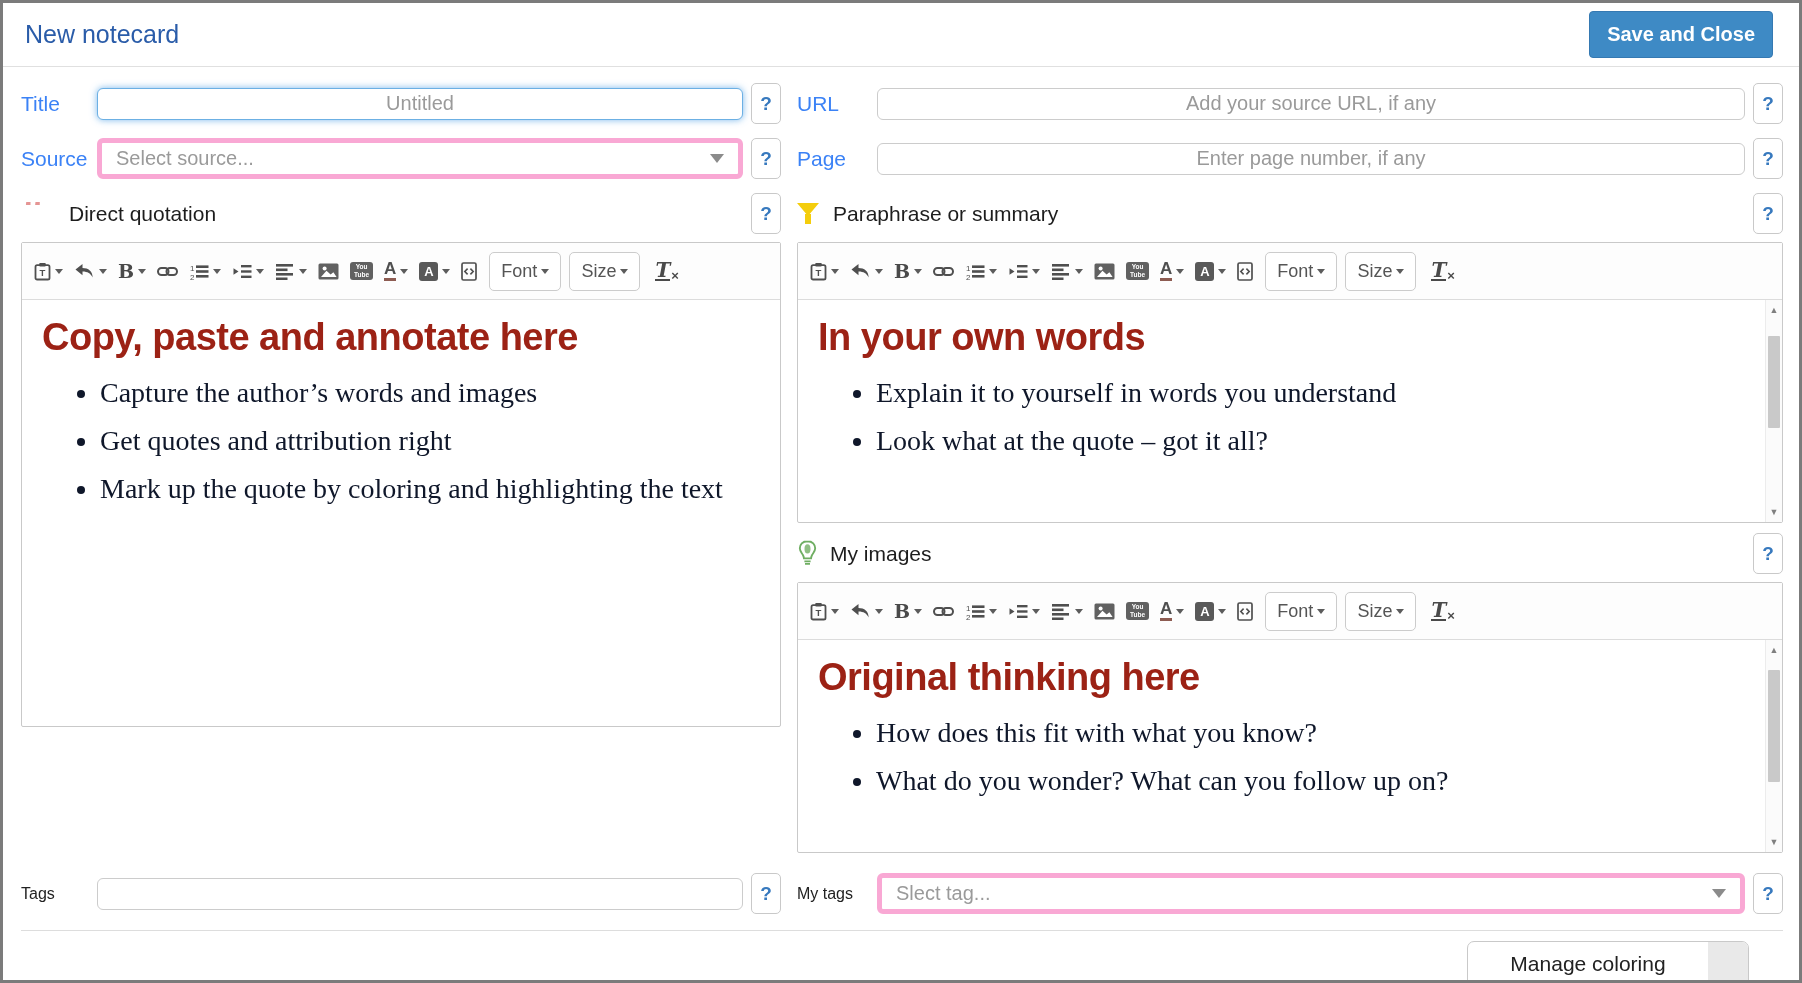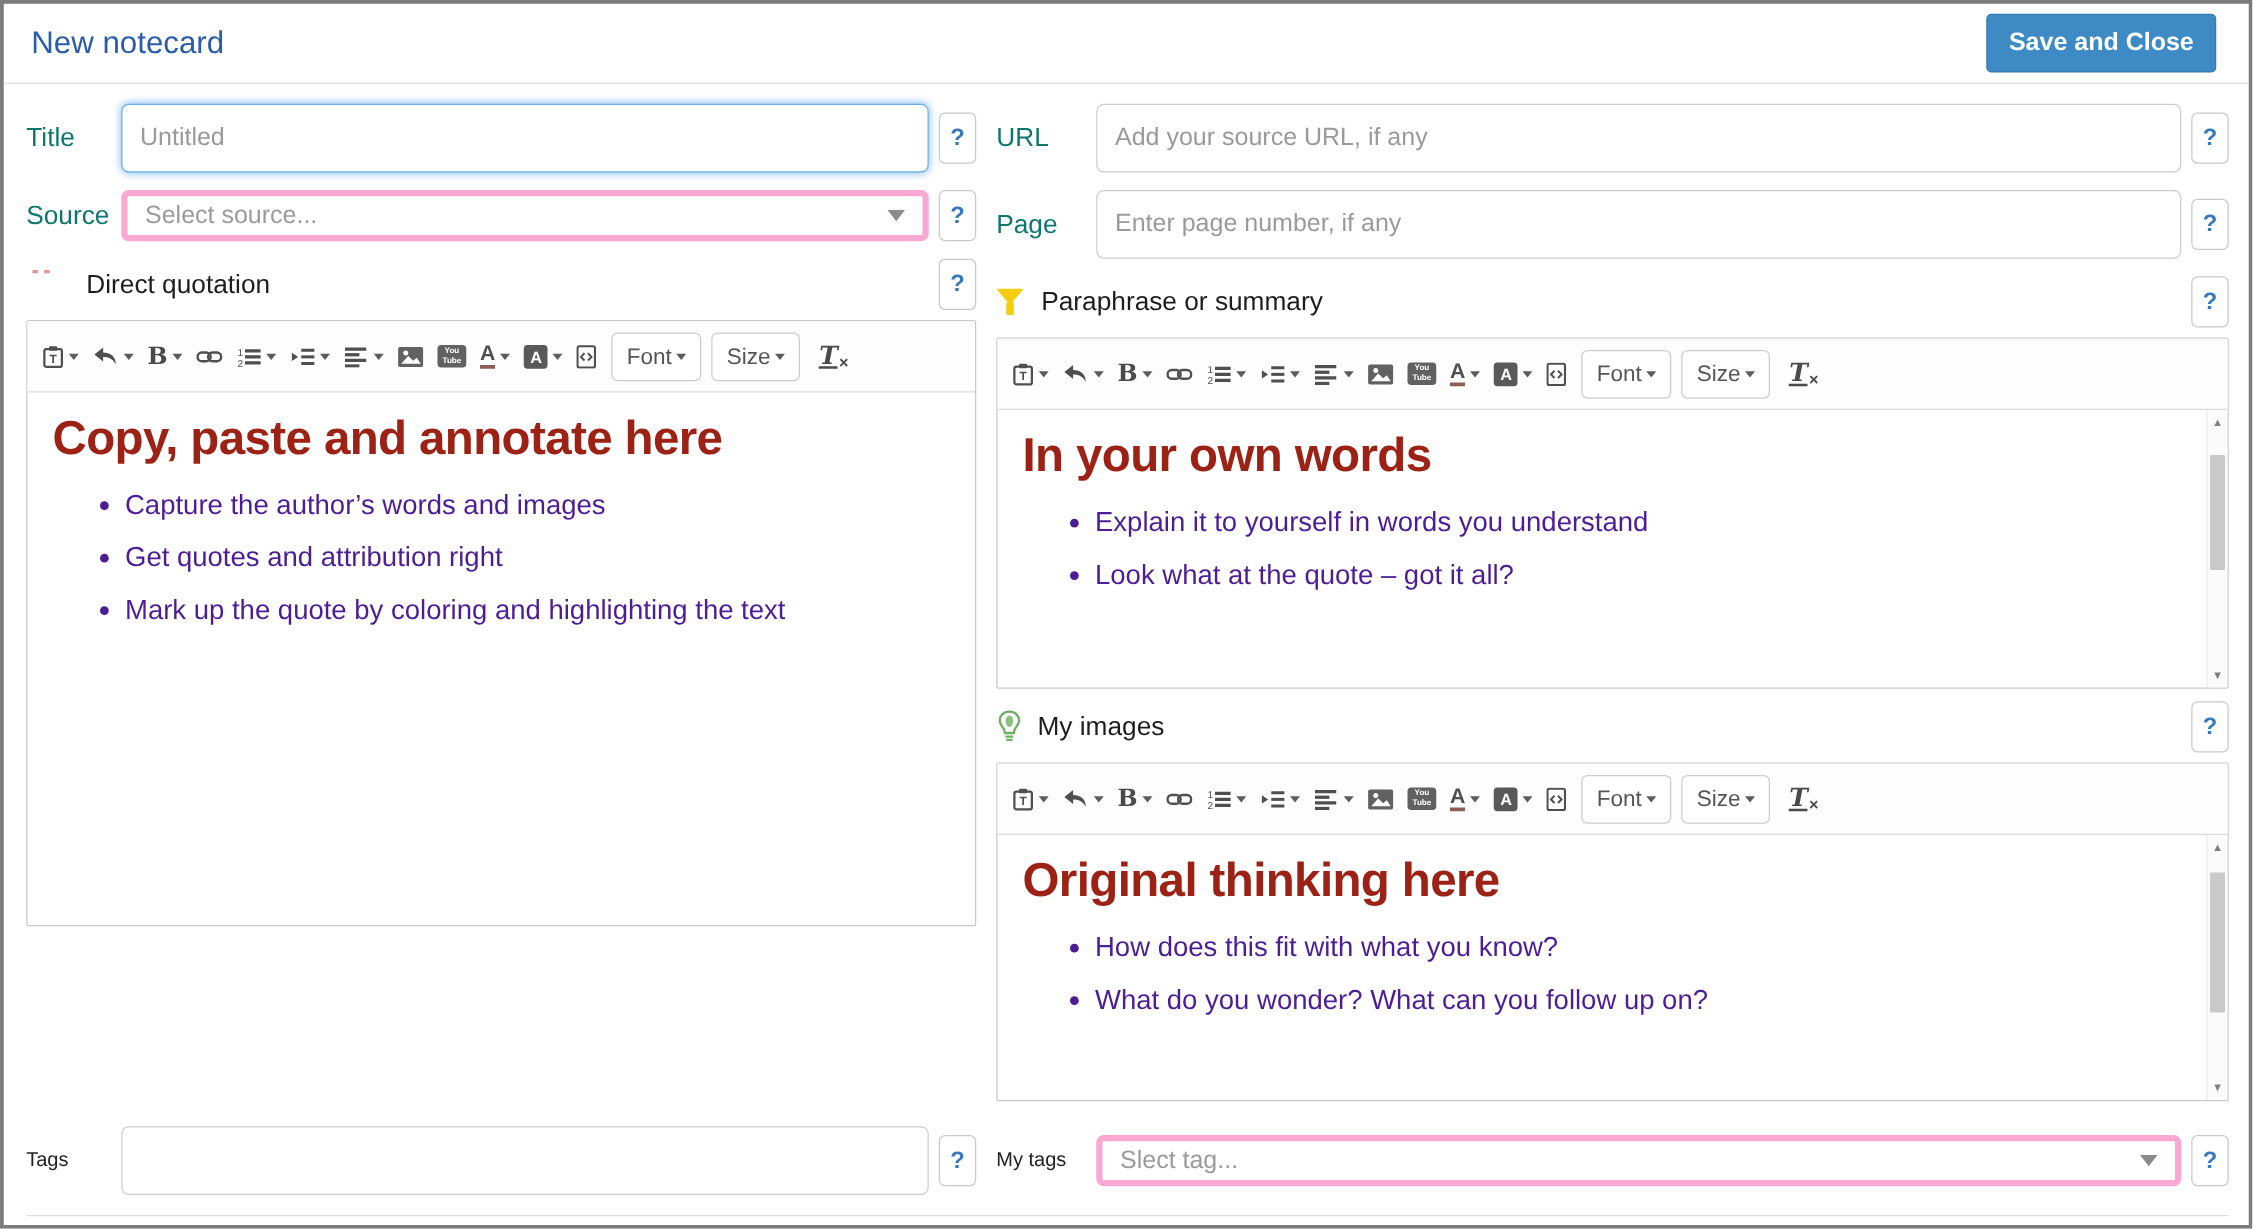--- a/index.html
+++ b/index.html
@@ -12,24 +12,24 @@
   .hdr-title{font-size:25px;color:#2a5ca9;}
   .save-btn{margin-left:auto;background:#3e8ac5;color:#fff;font-weight:700;font-size:20px;padding:11px 17px;border-radius:4px;border:1px solid #3579b2;cursor:pointer;}
 
   
   .bdy{padding:16px 16px 0 18px;}
   .cols{display:flex;gap:16px;}
   .col-l{width:760px;flex:none;}
   .col-r{flex:1;min-width:0;}
 
   .frow{display:flex;align-items:center;margin-bottom:14px;}
-  .frow .lbl{font-size:21px;color:#0f766e;flex:none;}
+  .frow .lbl{font-size:21px;color:#3b82f6;flex:none;}
   .col-l .lbl,.bl .lbl{width:76px;}
   .col-r .lbl,.br .lbl{width:80px;}
-  .tin{flex:1;height:55px;border:1px solid #ccc;border-radius:6px;padding:0 14px;font-size:20px;color:#be185d;font-family:inherit;outline:none;min-width:0;}
+  .tin{flex:1;height:32px;border:1px solid #ccc;border-radius:6px;padding:0 14px;font-size:20px;color:#be185d;font-family:inherit;outline:none;min-width:0;text-align:center;}
   .tin::placeholder{color:#9a9a9a;opacity:1;}
   .tin.focused{border-color:#6cb0e4;box-shadow:0 0 7px rgba(80,160,230,.75);}
   .selbox{flex:1;height:41px;border:5px solid #f9a8d4;border-radius:6px;padding:0 14px;display:flex;align-items:center;cursor:pointer;min-width:0;background:#fff;}
   .selbox .ph{font-size:20px;color:#9a9a9a;flex:1;white-space:nowrap;overflow:hidden;}
   .tri{width:0;height:0;border-left:7px solid transparent;border-right:7px solid transparent;border-top:9px solid #8b8b8b;flex:none;margin-left:8px;}
   .help{flex:none;margin-left:8px;width:30px;height:41px;border:1px solid #c9c9c9;border-radius:5px;background:#fff;color:#3779be;font-weight:700;font-size:19px;display:flex;align-items:center;justify-content:center;cursor:pointer;}
 
   
   .sec-head{display:flex;align-items:center;height:41px;margin:5px 0 8px;}
   .sec-head .stitle{font-size:21px;color:#1d1d1d;margin-left:12px;}
@@ -49,21 +49,21 @@
   .a-box{width:19px;height:19px;background:#595959;border-radius:3px;color:#fff;font-weight:700;font-size:13px;display:inline-flex;align-items:center;justify-content:center;}
   .yt{width:23px;height:18px;background:#616161;border-radius:3px;color:#fff;font-weight:700;font-size:6.5px;line-height:8px;text-align:center;display:inline-block;padding-top:1px;}
   .tbbox{display:inline-flex;align-items:center;border:1px solid #ccc;border-radius:5px;background:#fff;padding:8px 11px;font-size:18px;color:#555;cursor:pointer;margin-left:5px;flex:none;}
   .txT{font-family:"DejaVu Serif",serif;font-style:italic;font-weight:700;font-size:20px;color:#4a4a4a;border-bottom:2px solid #4a4a4a;line-height:18px;}
   .txx{font-size:13px;font-weight:700;color:#4a4a4a;margin-left:1px;align-self:flex-end;line-height:10px;}
   .tbb svg{display:block;}
 
   .econtent{position:relative;padding:4px 20px 0 20px;overflow:hidden;}
   .econtent h1{font-size:38px;font-weight:700;letter-spacing:-0.5px;color:#9c2215;margin:12px 0 18px;}
   .econtent ul{margin:0;padding-left:58px;}
-  .econtent li{font-size:22px;color:#4c1d95;margin-bottom:16px;}
+  .econtent li{font-size:28px;color:#0f172a;margin-bottom:16px;font-family:Liberation Serif, serif;}
   .c-quote{height:426px;}
   .c-para{height:222px;padding-right:34px;}
   .c-ideas{height:212px;padding-right:34px;}
 
   
   .sb{position:absolute;top:0;right:0;bottom:0;width:17px;background:#fbfbfb;border-left:1px solid #ececec;}
   .sb-up,.sb-dn{position:absolute;left:0;right:0;height:16px;color:#7f7f7f;font-size:9px;text-align:center;line-height:16px;cursor:pointer;}
   .sb-up{top:2px;}.sb-dn{bottom:2px;}
   .sb-th{position:absolute;left:2px;right:2px;background:#c9c9c9;border-radius:1px;cursor:pointer;}
   .th-para{top:36px;height:92px;}

